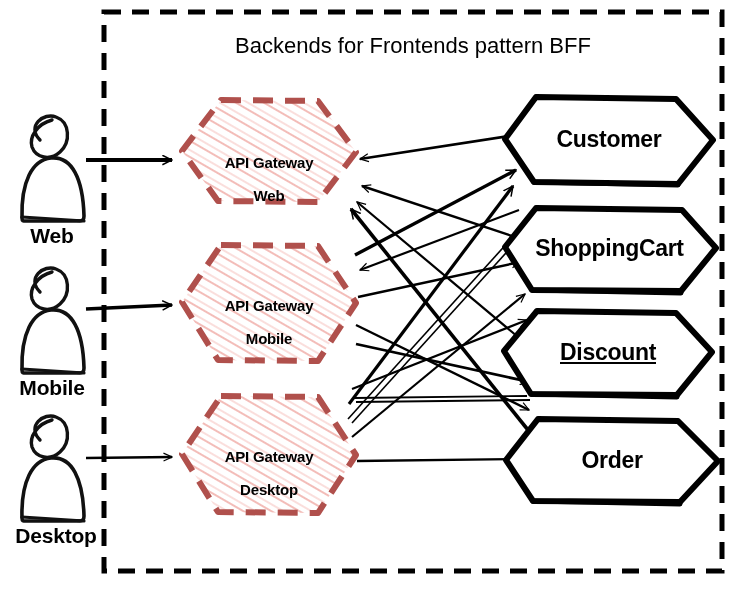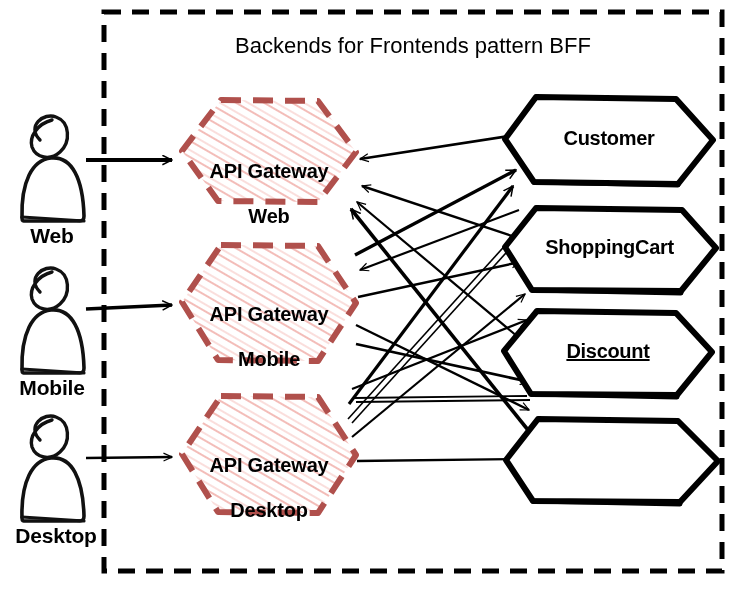--- a/index.html
+++ b/index.html
@@ -27,25 +27,25 @@
   .node-label {
     position: absolute;
     text-align: center;
     color: #000000;
     font-weight: bold;
     pointer-events: none;
     line-height: 1.12;
     white-space: pre-line;
   }
   .gateway-label {
-    font-size: 20px;
+    font-size: 15px;
     letter-spacing: -0.2px;
   }
   .service-label {
-    font-size: 20px;
+    font-size: 23px;
     letter-spacing: -0.3px;
   }
   .actor-label {
     font-size: 21px;
     letter-spacing: -0.2px;
   }
   .title-label {
     font-size: 22px;
     font-weight: normal;
     color: #000000;
@@ -208,14 +208,15 @@
     <span>Mobile</span>
   </div>
   <div class="node-label gateway-label" style="left:188px; top:432px; width:162px;">
     <span>API Gateway</span><br>
     <span>Desktop</span>
   </div>
 
   <div class="node-label service-label" style="left:505px; top:127px; width:208px;">Customer</div>
   <div class="node-label service-label" style="left:503px; top:236px; width:213px;">ShoppingCart</div>
   <div class="node-label service-label" style="left:504px; top:340px; width:208px;text-decoration:underline;">Discount</div>
+  <div class="node-label service-label" style="left:506px; top:448px; width:212px;">Order</div>
 
 </div>
 
 </body></html>

